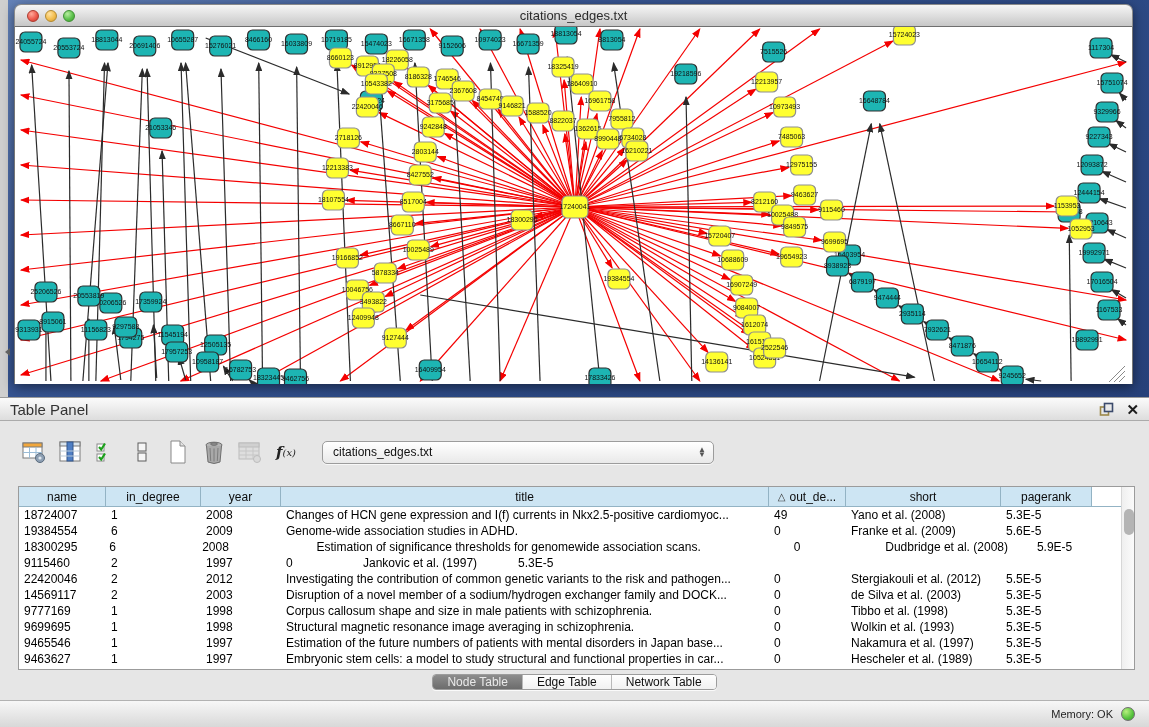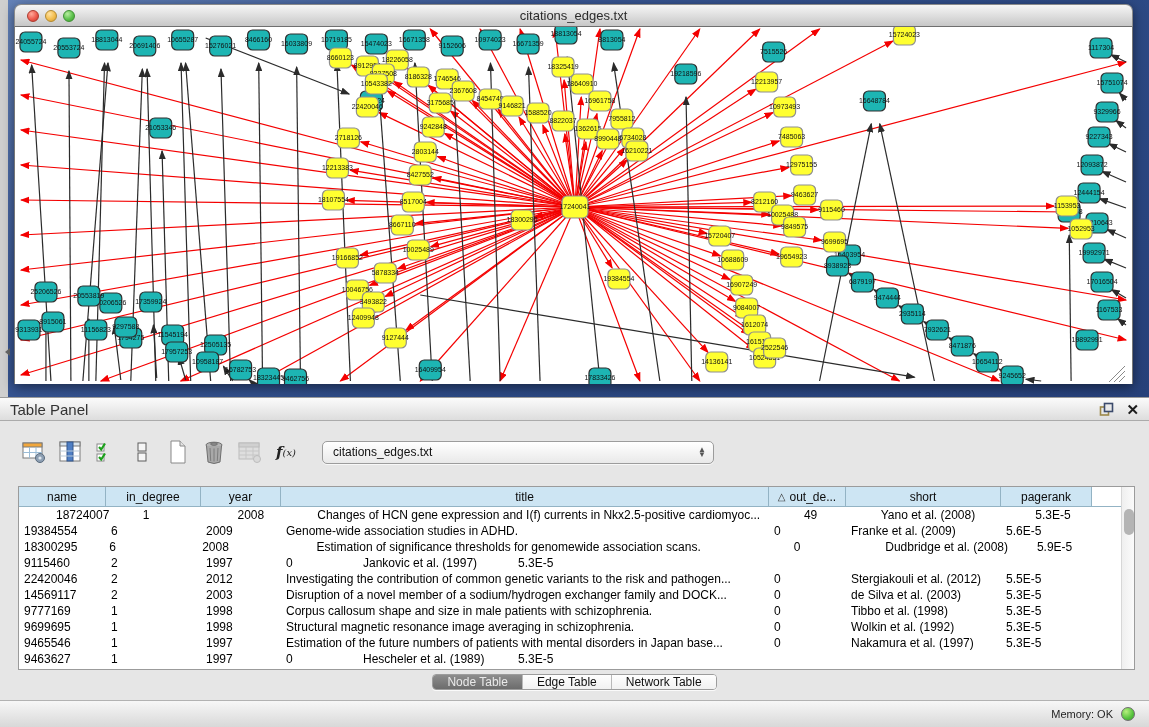--- a/index.html
+++ b/index.html
@@ -859,21 +859,21 @@
           <div class="hcell" style="width: 155px;">
             <span>short</span>
           </div>
           <div class="hcell" style="width: 91px;">
             <span>pagerank</span>
           </div>
           <div class="hcell filler" style="width: 29px;"></div>
         </div>
       <div id="rows">
           <div class="trow">
-            <div class="cell" style="width: 87px; margin-left: 32px;">18724007</div>
+            <div class="cell" style="width: 87px;">18724007</div>
             <div class="cell" style="width: 95px;">1</div>
             <div class="cell" style="width: 80px;">2008</div>
             <div class="cell" style="width: 488px;">Changes of HCN gene expression and I(f) currents in Nkx2.5-positive cardiomyoc...</div>
             <div class="cell" style="width: 77px;">49</div>
             <div class="cell" style="width: 155px;">Yano et al. (2008)</div>
             <div class="cell" style="width: 91px;">5.3E-5</div>
           </div>
           <div class="trow">
             <div class="cell" style="width: 87px;">19384554</div>
             <div class="cell" style="width: 95px;">6</div>
@@ -926,36 +926,37 @@
             <div class="cell" style="width: 77px;">0</div>
             <div class="cell" style="width: 155px;">Tibbo et al. (1998)</div>
             <div class="cell" style="width: 91px;">5.3E-5</div>
           </div>
           <div class="trow">
             <div class="cell" style="width: 87px;">9699695</div>
             <div class="cell" style="width: 95px;">1</div>
             <div class="cell" style="width: 80px;">1998</div>
             <div class="cell" style="width: 488px;">Structural magnetic resonance image averaging in schizophrenia.</div>
             <div class="cell" style="width: 77px;">0</div>
-            <div class="cell" style="width: 155px;">Wolkin et al. (1992)</div>
+            <div class="cell" style="width: 155px;">Wolkin et al. (1993)</div>
             <div class="cell" style="width: 91px;">5.3E-5</div>
           </div>
           <div class="trow">
             <div class="cell" style="width: 87px;">9465546</div>
             <div class="cell" style="width: 95px;">1</div>
             <div class="cell" style="width: 80px;">1997</div>
             <div class="cell" style="width: 488px;">Estimation of the future numbers of patients with mental disorders in Japan base...</div>
             <div class="cell" style="width: 77px;">0</div>
             <div class="cell" style="width: 155px;">Nakamura et al. (1997)</div>
             <div class="cell" style="width: 91px;">5.3E-5</div>
           </div>
           <div class="trow">
             <div class="cell" style="width: 87px;">9463627</div>
             <div class="cell" style="width: 95px;">1</div>
             <div class="cell" style="width: 80px;">1997</div>
+            <div class="cell" style="width: 488px;">Embryonic stem cells: a model to study structural and functional properties in car...</div>
             <div class="cell" style="width: 77px;">0</div>
             <div class="cell" style="width: 155px;">Hescheler et al. (1989)</div>
             <div class="cell" style="width: 91px;">5.3E-5</div>
           </div>
         </div>
     </div>
     <div id="vscroll">
       <div id="vthumb"></div>
     </div>
   </div>

